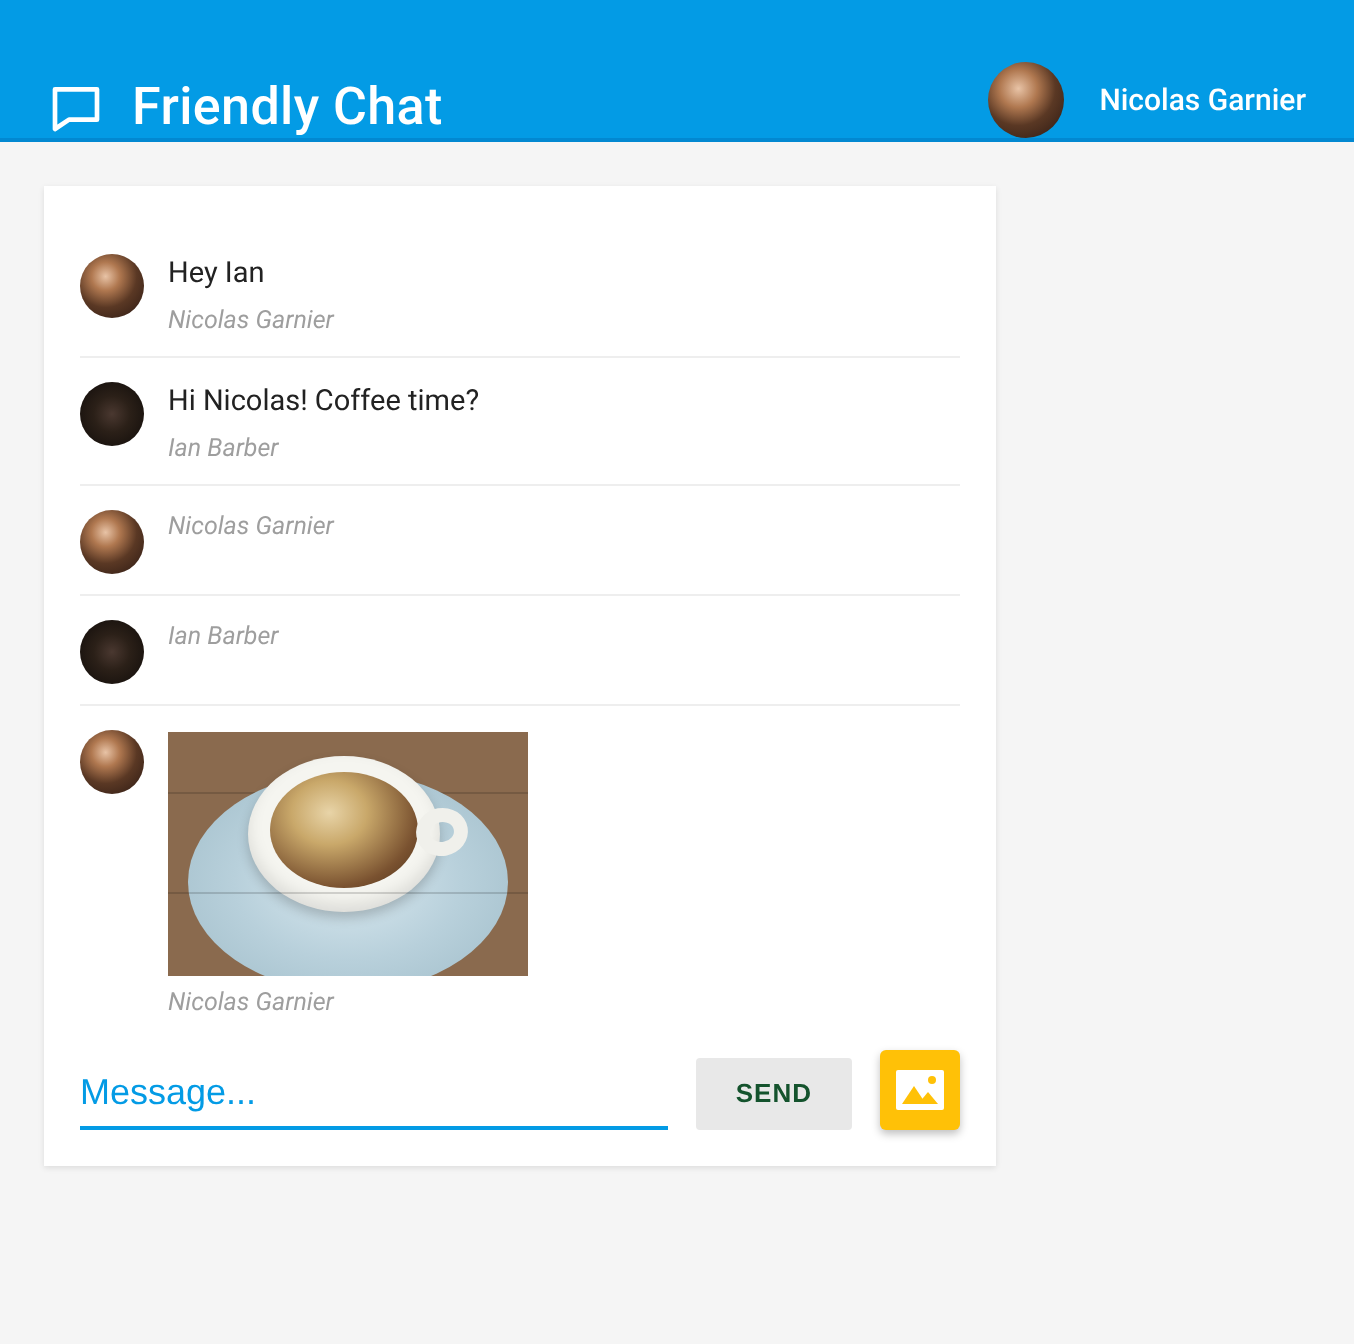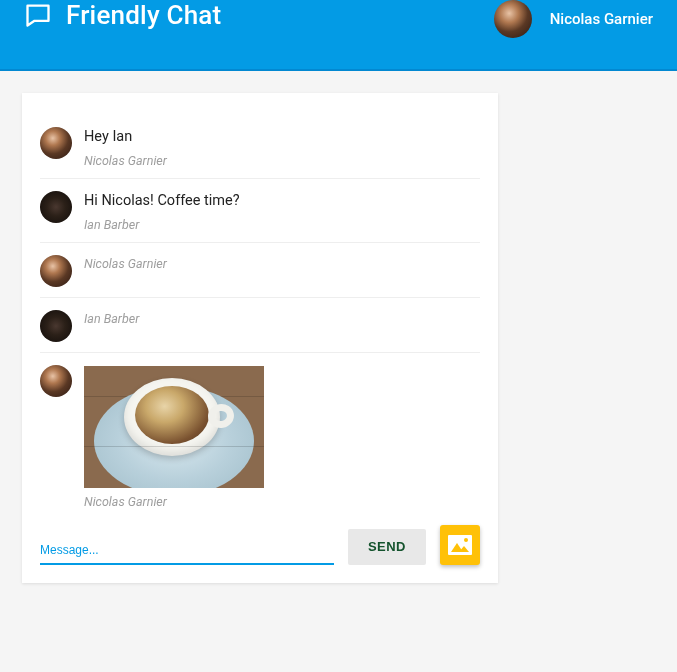--- a/index.html
+++ b/index.html
@@ -7,21 +7,21 @@
       font-family: -apple-system, BlinkMacSystemFont, "Segoe UI", Roboto, Helvetica, Arial, sans-serif;
       background: #f5f5f5;
       width: 677px;
       height: 672px;
       overflow: hidden;
     }
     .header {
       background: #039BE5;
       height: 71px;
       display: flex;
-      align-items: flex-start;
+      align-items: flex-end;
       padding: 0 24px;
       color: white;
       border-bottom: 2px solid #0288D1;
     }
     .header-left {
       display: flex;
       align-items: center;
       gap: 14px;
     }
     .chat-icon-wrap {
@@ -170,21 +170,21 @@
     }
     .text-input-wrap {
       flex: 1;
       position: relative;
     }
     .text-input {
       width: 100%;
       border: none;
       border-bottom: 2px solid #039BE5;
       padding: 6px 0;
-      font-size: 12px;
+      font-size: 18px;
       outline: none;
       color: #333;
       background: transparent;
     }
     .text-input::placeholder {
       color: #039BE5;
       opacity: 1;
     }
     .send-btn {
       background: #e8e8e8;

